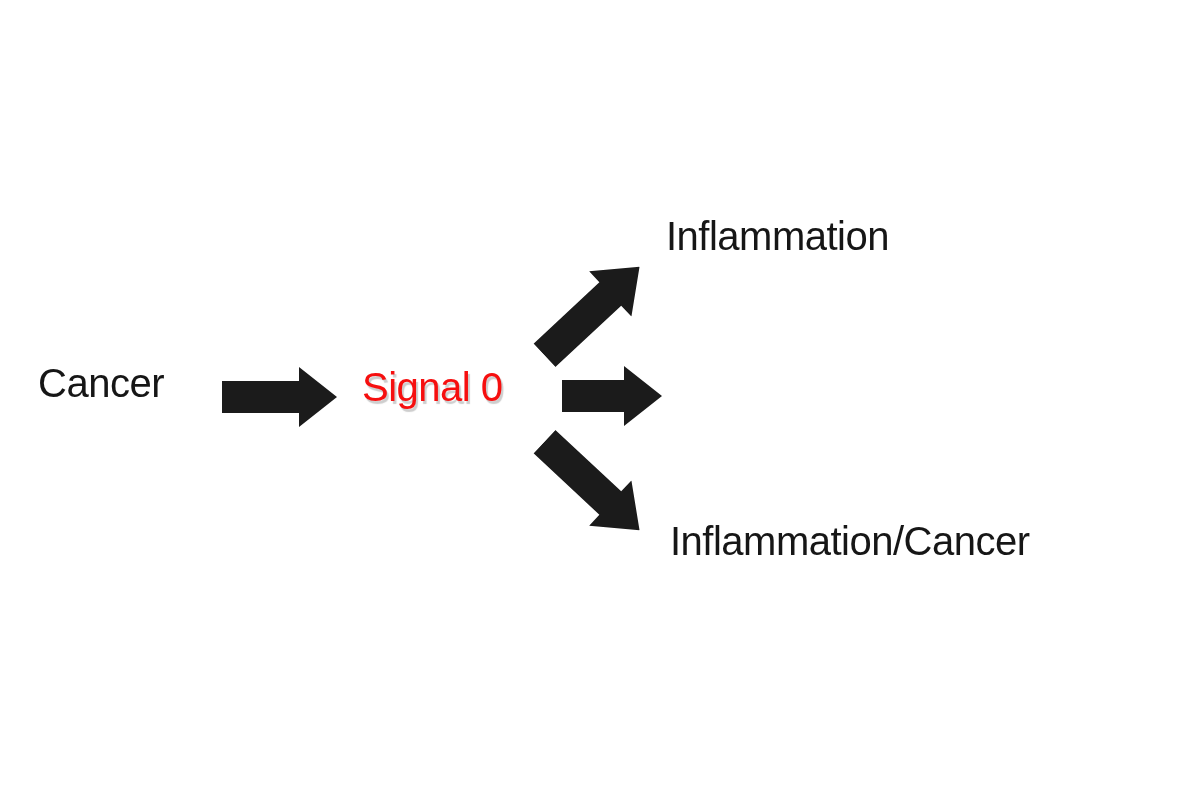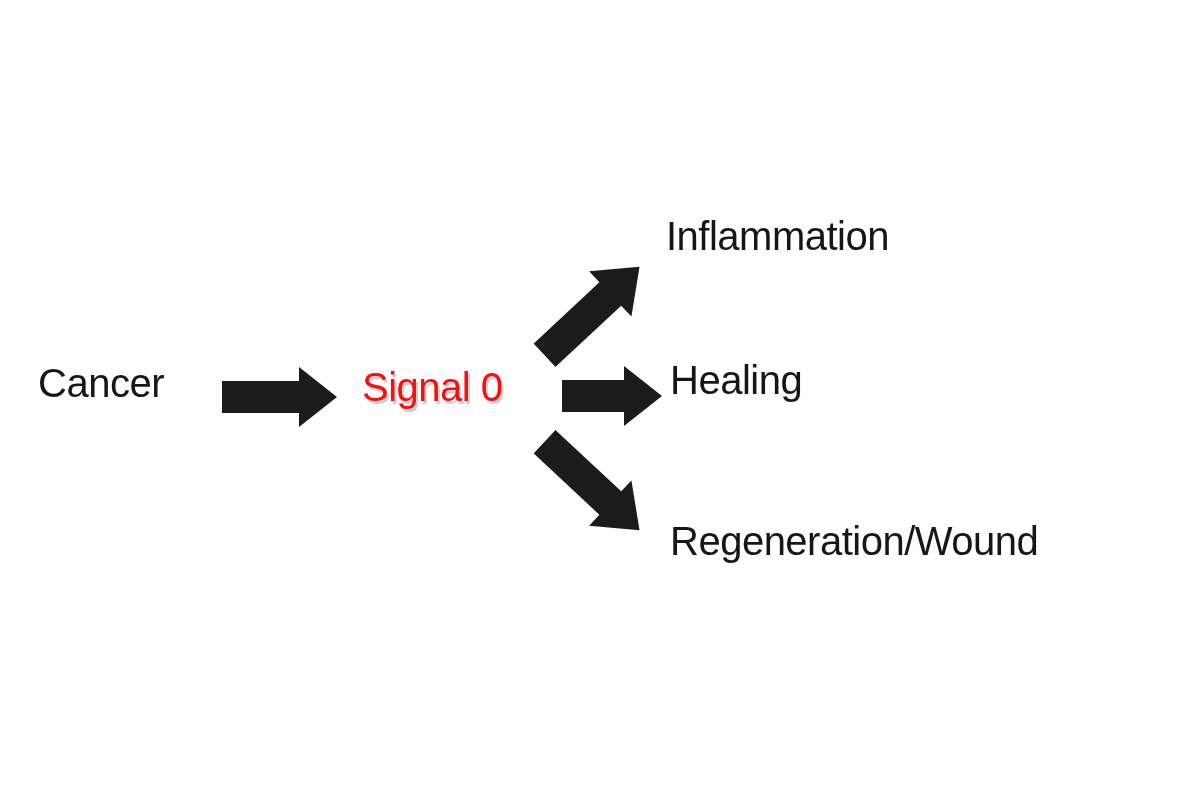--- a/index.html
+++ b/index.html
@@ -41,23 +41,22 @@
 <body>
 
 <div id="canvas">
 
   <div class="label" style="left:38px; top:363px;">Cancer</div>
 
   <div class="label red" style="left:349px; top:367px;margin-left:13px;">Signal 0</div>
 
   <div class="label" style="left:666px; top:216px;">Inflammation</div>
 
-  <div class="label" style="left:670px; top:360px;">Healing</div>
 
-  <div class="label" style="left:670px; top:521px;">Regeneration/Wound</div>
+  <div class="label" style="left:670px; top:521px;">Inflammation/Cancer</div>
 
   <div class="arrow" id="arrow-wound-signal" style="left:222px; top:367px; width:115px; height:60px;">
     <svg viewBox="0 0 115 60" preserveAspectRatio="none" aria-hidden="true">
       <polygon points="0,14 77,14 77,0 115,30 77,60 77,46 0,46" fill="currentColor"></polygon>
     </svg>
   </div>
 
   <div class="arrow" id="arrow-up" style="left:527px; top:280px; width:130px; height:62px;">
     <svg viewBox="0 0 130 62" preserveAspectRatio="none" aria-hidden="true">
       <polygon points="0,15 90,15 90,0 130,31 90,62 90,47 0,47" fill="currentColor"></polygon>

